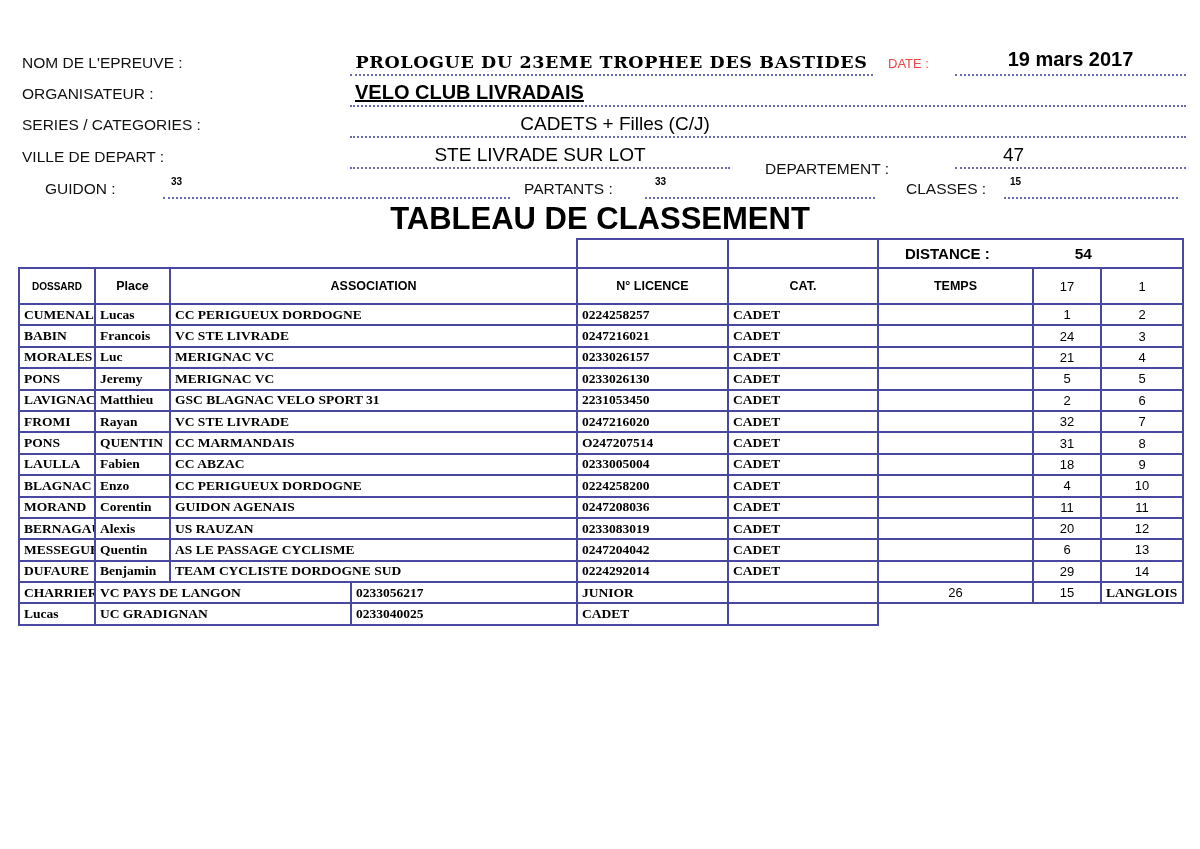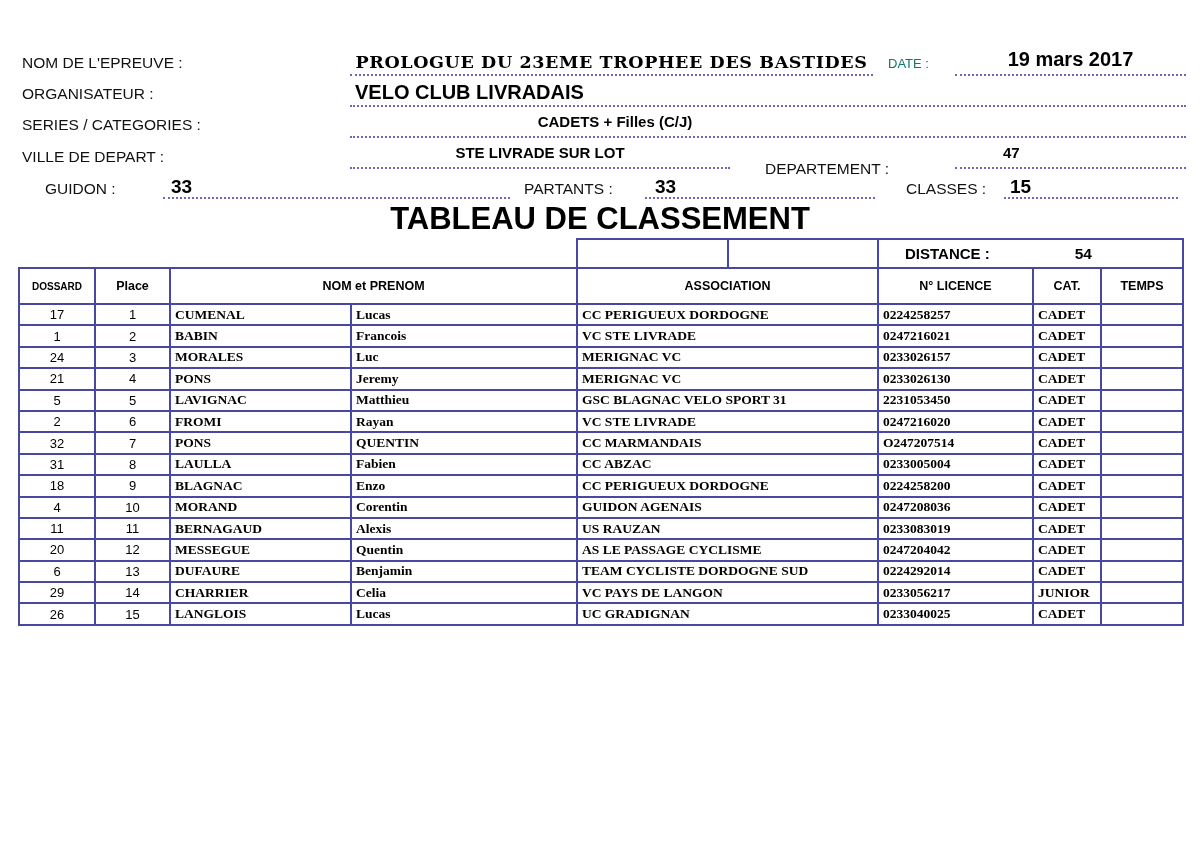--- a/index.html
+++ b/index.html
@@ -3,29 +3,29 @@
 <meta charset="utf-8">
 <style>
   html,body{margin:0;padding:0;background:#e8e8e8;}
   .page{
     position:relative;width:1200px;height:849px;background:#ffffff;
     font-family:"Liberation Sans",sans-serif;color:#000;overflow:hidden;
     margin:0 auto;
   }
   .abs{position:absolute;}
   .lbl{font-size:15.5px;color:#111;white-space:nowrap;}
-  .lbl-sm{font-size:13px;color:#0f766e;white-space:nowrap;}
+  .lbl-sm{font-size:13px;color:#ef4444;white-space:nowrap;}
   .field{border-bottom:2px dotted #6b6bb4;box-sizing:border-box;}
   .val-big{font-size:20px;font-weight:bold;white-space:nowrap;}
   .val-fancy{
     font-family:"DejaVu Serif",serif;font-weight:bold;font-size:17.5px;
     letter-spacing:.6px;white-space:nowrap;
   }
-  .val-med{font-size:15px;font-weight:bold;white-space:nowrap;}
-  .val-sm{font-size:19px;font-weight:bold;white-space:nowrap;}
+  .val-med{font-size:19px;font-weight:normal;white-space:nowrap;}
+  .val-sm{font-size:10px;font-weight:bold;white-space:nowrap;}
   .center{text-align:center;}
   .doc-title{font-size:31px;font-weight:bold;letter-spacing:0;}
 
   
   .tablewrap{position:absolute;left:18px;top:238px;}
   .minirow{
     display:grid;grid-template-columns:558px 151px 150px 307px;
     height:29px;
   }
   .mini-cell{box-sizing:border-box;border-left:2px solid #4848a0;border-top:2px solid #4848a0;}
@@ -60,21 +60,21 @@
   <div class="abs field" style="left:350px;top:48px;width:523px;height:28px;">
     <div class="val-fancy center" style="padding-top:4px;">PROLOGUE DU 23EME TROPHEE DES BASTIDES</div>
   </div>
   <div class="abs lbl-sm" style="left:888px;top:56px;">DATE :</div>
   <div class="abs field" style="left:955px;top:44px;width:231px;height:32px;">
     <div class="val-big center" style="padding-top:4px;">19 mars 2017</div>
   </div>
 
   <div class="abs lbl" style="left:22px;top:85px;">ORGANISATEUR :</div>
   <div class="abs field" style="left:350px;top:79px;width:836px;height:28px;">
-    <div class="val-big" style="padding:2px 0 0 5px;">VELO CLUB LIVRADAIS</div>
+    <div class="val-big" style="padding:2px 0 0 5px;text-decoration:underline;">VELO CLUB LIVRADAIS</div>
   </div>
 
   <div class="abs lbl" style="left:22px;top:116px;">SERIES / CATEGORIES :</div>
   <div class="abs field" style="left:350px;top:110px;width:836px;height:28px;">
     <div class="val-med center" style="width:530px;padding-top:3px;">CADETS + Filles (C/J)</div>
   </div>
 
   <div class="abs lbl" style="left:22px;top:148px;">VILLE DE DEPART :</div>
   <div class="abs field" style="left:350px;top:141px;width:380px;height:28px;">
     <div class="val-med center" style="padding-top:3px;">STE LIVRADE SUR LOT</div>
@@ -107,21 +107,20 @@
       <div class="mini-cell"></div>
       <div class="mini-cell mini-last">
         <span class="dist-label">DISTANCE :</span>
         <span class="dist-value">54</span>
       </div>
     </div>
 
     <div class="maingrid">
       <div class="cell th th-dossard">DOSSARD</div>
       <div class="cell th">Place</div>
-      <div class="cell th span2">NOM et PRENOM</div>
       <div class="cell th span2">ASSOCIATION</div>
       <div class="cell th">N° LICENCE</div>
       <div class="cell th">CAT.</div>
       <div class="cell th">TEMPS</div>
     <div class="cell num">17</div>
         <div class="cell num">1</div>
         <div class="cell txt">CUMENAL</div>
         <div class="cell txt">Lucas</div>
         <div class="cell txt span2">CC PERIGUEUX DORDOGNE</div>
         <div class="cell txt">0224258257</div>
@@ -219,21 +218,20 @@
         <div class="cell num">13</div>
         <div class="cell txt">DUFAURE</div>
         <div class="cell txt">Benjamin</div>
         <div class="cell txt span2">TEAM CYCLISTE DORDOGNE SUD</div>
         <div class="cell txt">0224292014</div>
         <div class="cell txt">CADET</div>
         <div class="cell"></div>
         <div class="cell num">29</div>
         <div class="cell num">14</div>
         <div class="cell txt">CHARRIER</div>
-        <div class="cell txt">Celia</div>
         <div class="cell txt span2">VC PAYS DE LANGON</div>
         <div class="cell txt">0233056217</div>
         <div class="cell txt">JUNIOR</div>
         <div class="cell"></div>
         <div class="cell num">26</div>
         <div class="cell num">15</div>
         <div class="cell txt">LANGLOIS</div>
         <div class="cell txt">Lucas</div>
         <div class="cell txt span2">UC GRADIGNAN</div>
         <div class="cell txt">0233040025</div>

